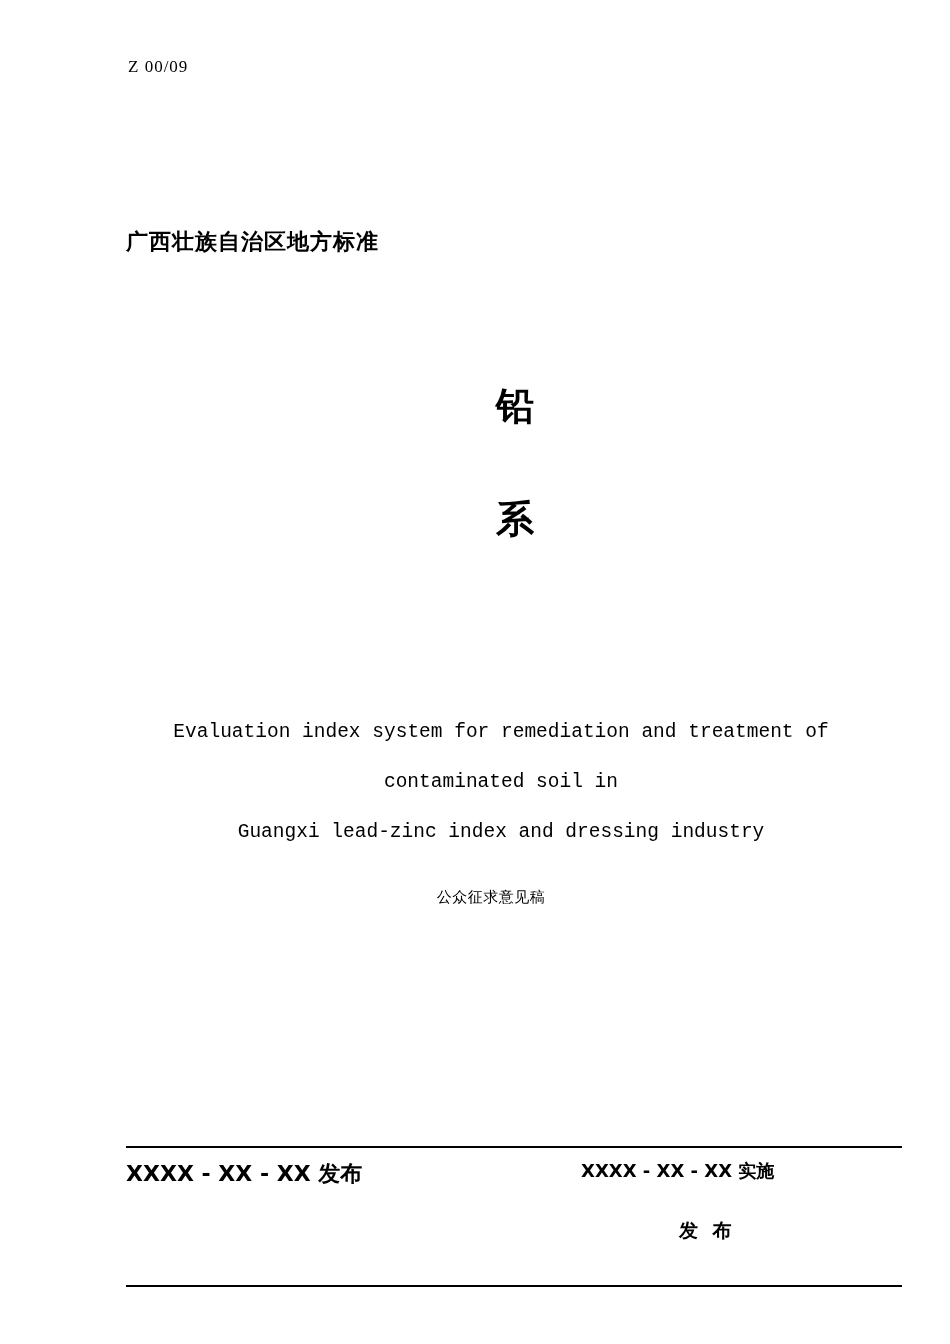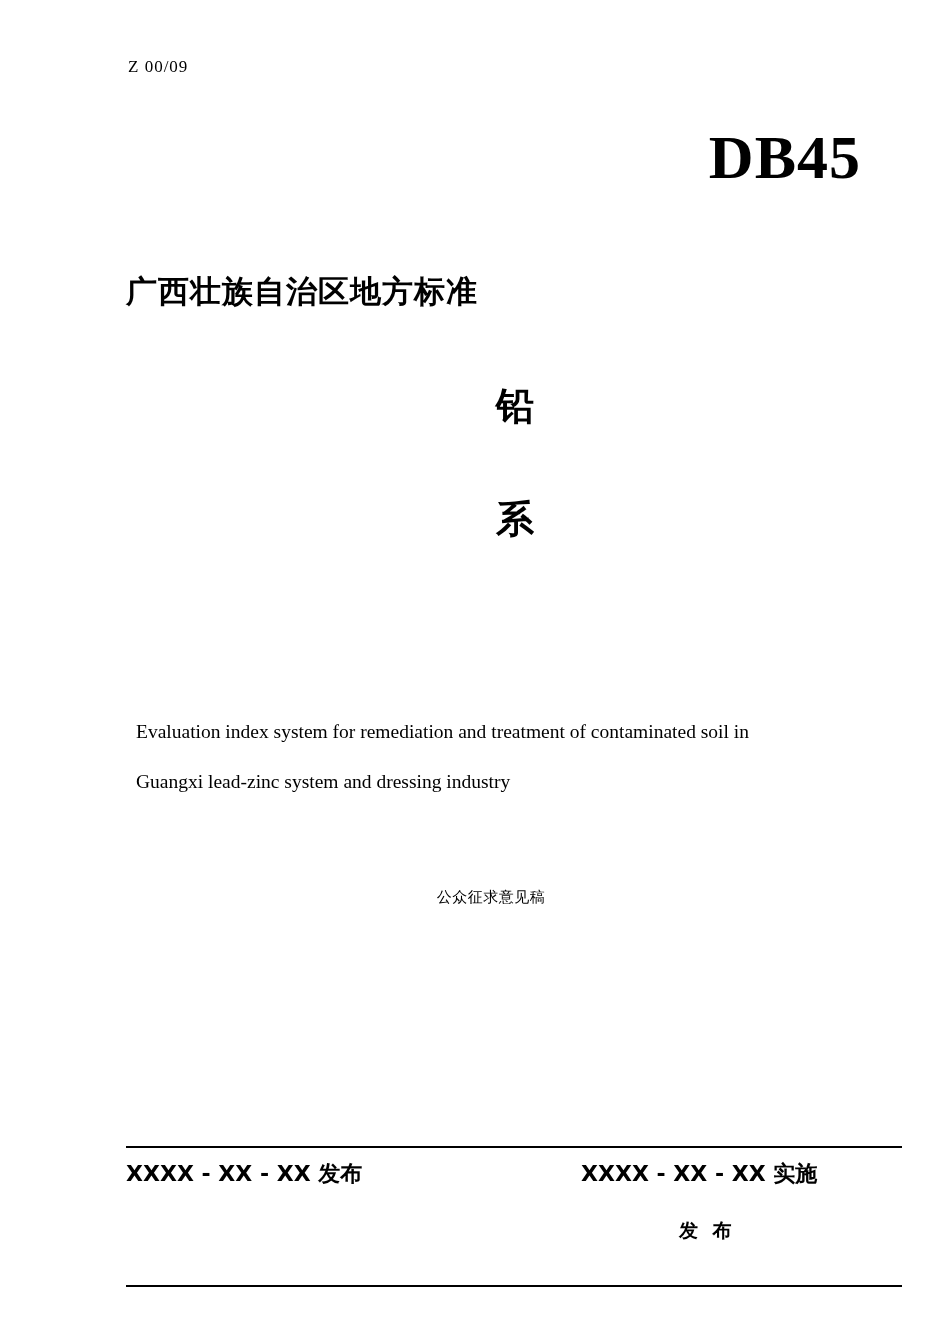--- a/index.html
+++ b/index.html
@@ -41,24 +41,23 @@
     letter-spacing: 1px;
     line-height: 1;
   }
 
   .issuer-title {
     position: absolute;
     left: 110px;
     top: 227px;
     font-family: "DejaVu Sans", sans-serif;
     font-weight: bold;
-    font-size: 31px;
-    letter-spacing: 1px;
-    white-space: nowrap;
-    margin-top: 44px;
+    font-size: 22px;
+    letter-spacing: 1px;
+    white-space: nowrap;
   }
 
   .std-number {
     position: absolute;
     right: 88px;
     top: 303px;
     font-family: "Liberation Serif", serif;
     font-weight: bold;
     font-size: 21px;
     letter-spacing: 1px;
@@ -86,22 +85,23 @@
     text-align: left;
     text-align-last: left;
     padding-left: 380px;
   }
 
   .title-en {
     position: absolute;
     left: 120px;
     right: 100px;
     top: 707px;
-    font-family: Liberation Serif, serif;
+    font-family: Liberation Mono, monospace;
     font-size: 19.5px;
+    text-align: center;
     line-height: 50px;
   }
 
   .ident-note {
     position: absolute;
     left: 0;
     right: 0;
     top: 842px;
     text-align: center;
     font-family: "Liberation Serif", serif;
@@ -146,21 +146,21 @@
     font-size: 22px;
     letter-spacing: 0px;
     white-space: nowrap;
   }
   .date-implement {
     position: absolute;
     left: 455px;
     top: 0;
     font-family: "DejaVu Sans", sans-serif;
     font-weight: bold;
-    font-size: 22px;
+    font-size: 18px;
     letter-spacing: 0px;
     white-space: nowrap;
   }
 
   .publisher {
     position: absolute;
     left: 168px;
     top: 1212px;
     font-family: "DejaVu Sans", sans-serif;
     font-weight: bold;
@@ -181,33 +181,32 @@
     text-align: right;
   }
 </style>
 </head>
 <body>
 
 <div class="page">
 
   <div class="ics-code">Z  00/09</div>
 
-  <div class="std-mark">DB45</div>
 
   <div class="issuer-title">广西壮族自治区地方标准</div>
 
 
   <div class="title-cn">
     <span class="line line-last">铅</span>
     <span class="line line-last" style="padding-left:380px;">系</span>
   </div>
 
   <div class="title-en">
     <div>Evaluation index system for remediation and treatment of contaminated soil in</div>
-    <div>Guangxi lead-zinc system and dressing industry</div>
+    <div>Guangxi lead-zinc index and dressing industry</div>
   </div>
 
 
   <div class="draft-note">公众征求意见稿</div>
 
   <div class="rule rule-top"></div>
 
   <div class="date-row">
     <div class="date-issue">XXXX - XX - XX 发布</div>
     <div class="date-implement">XXXX - XX - XX 实施</div>

